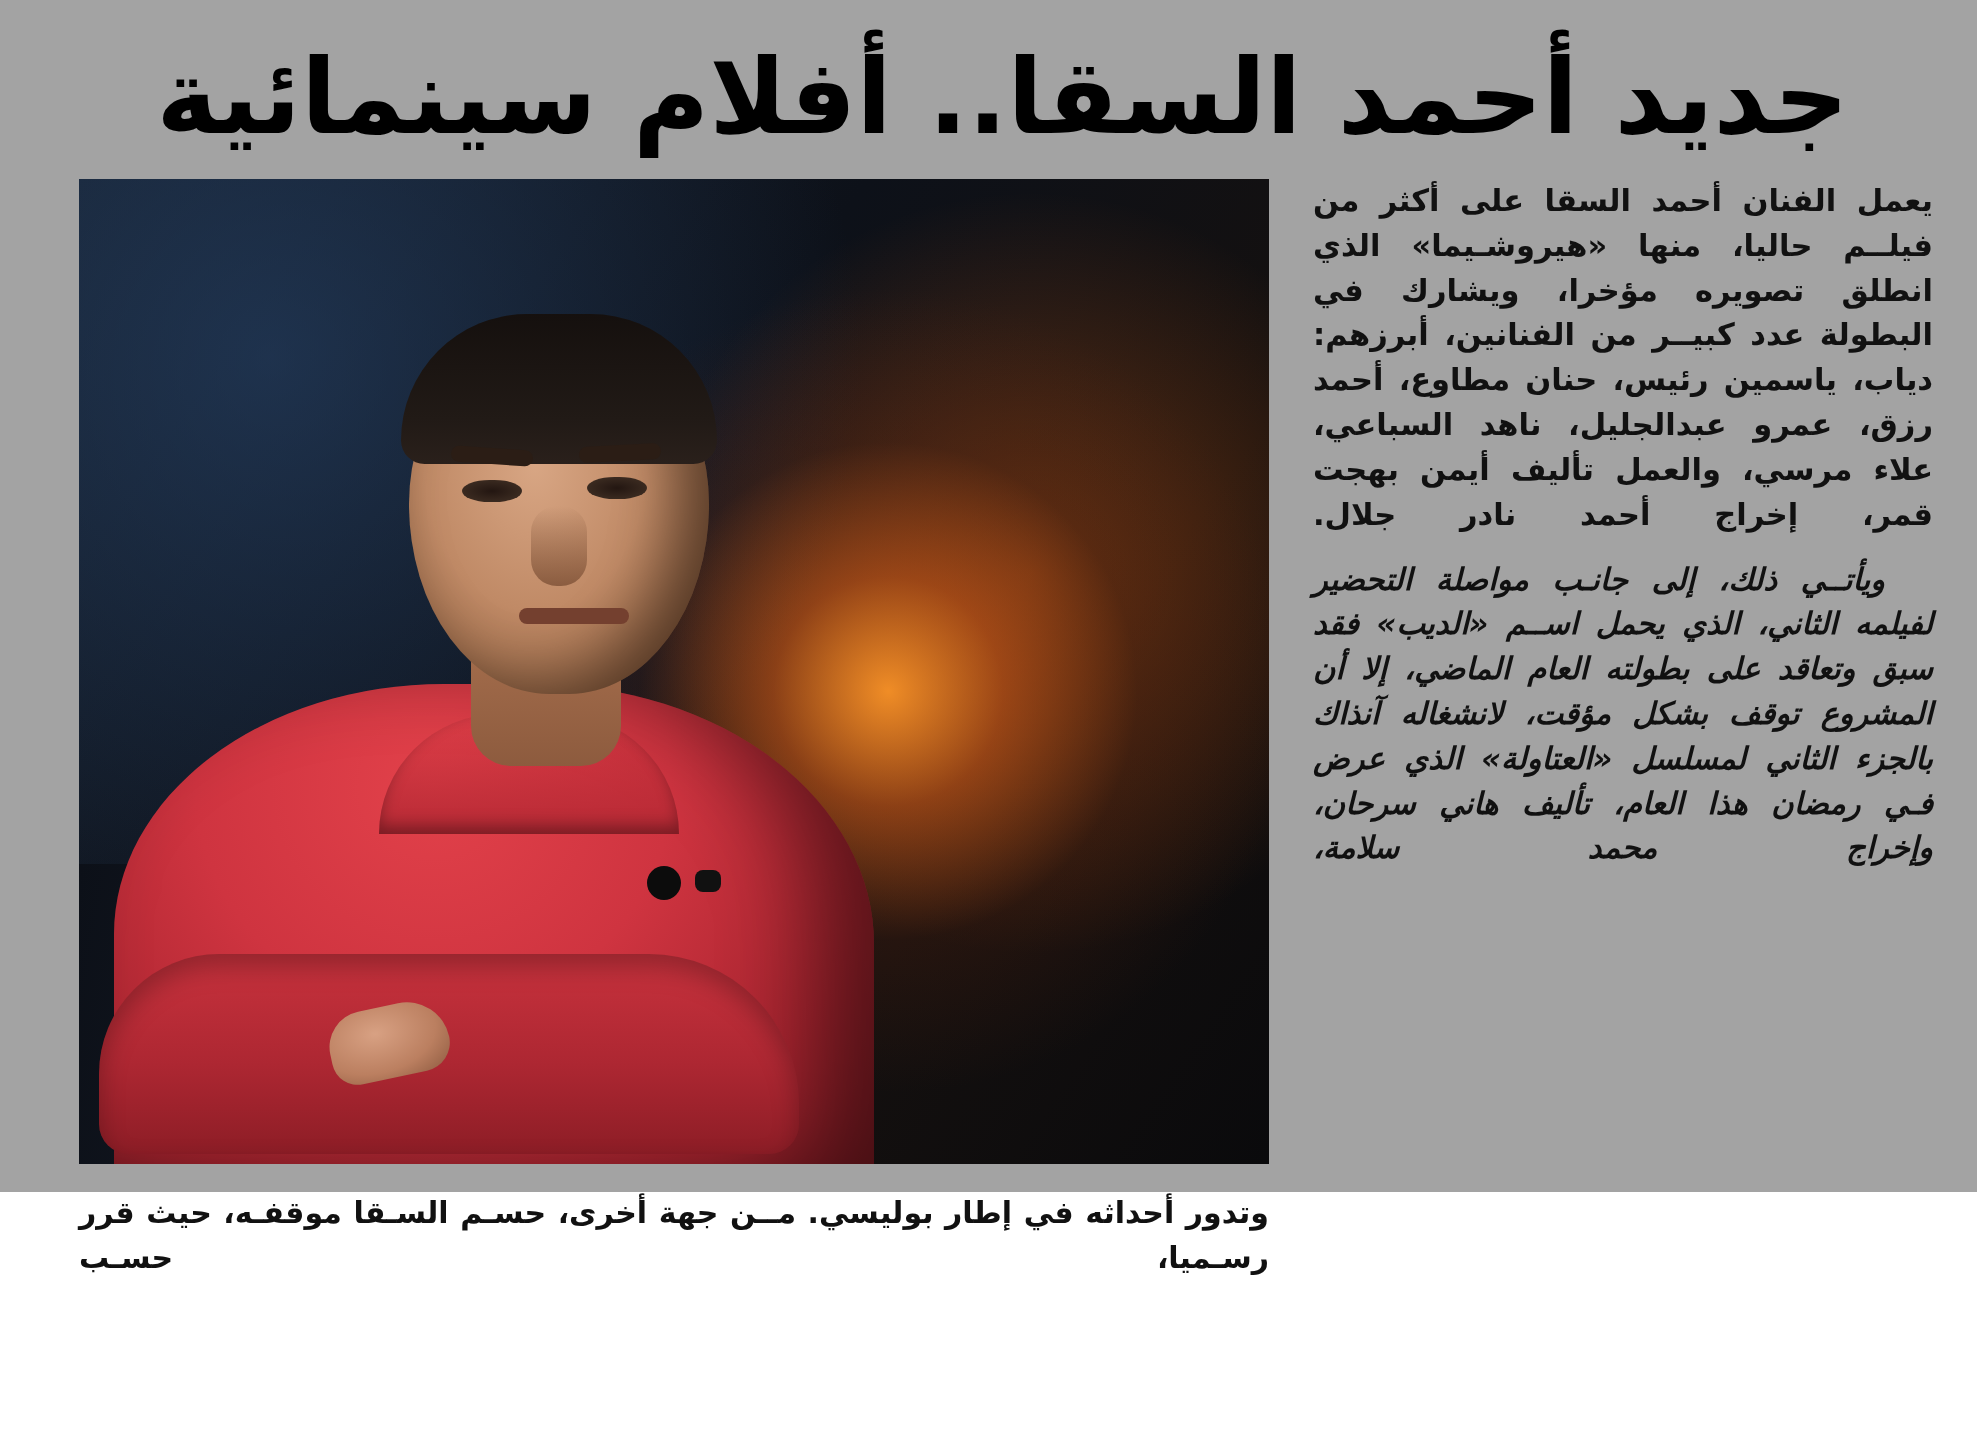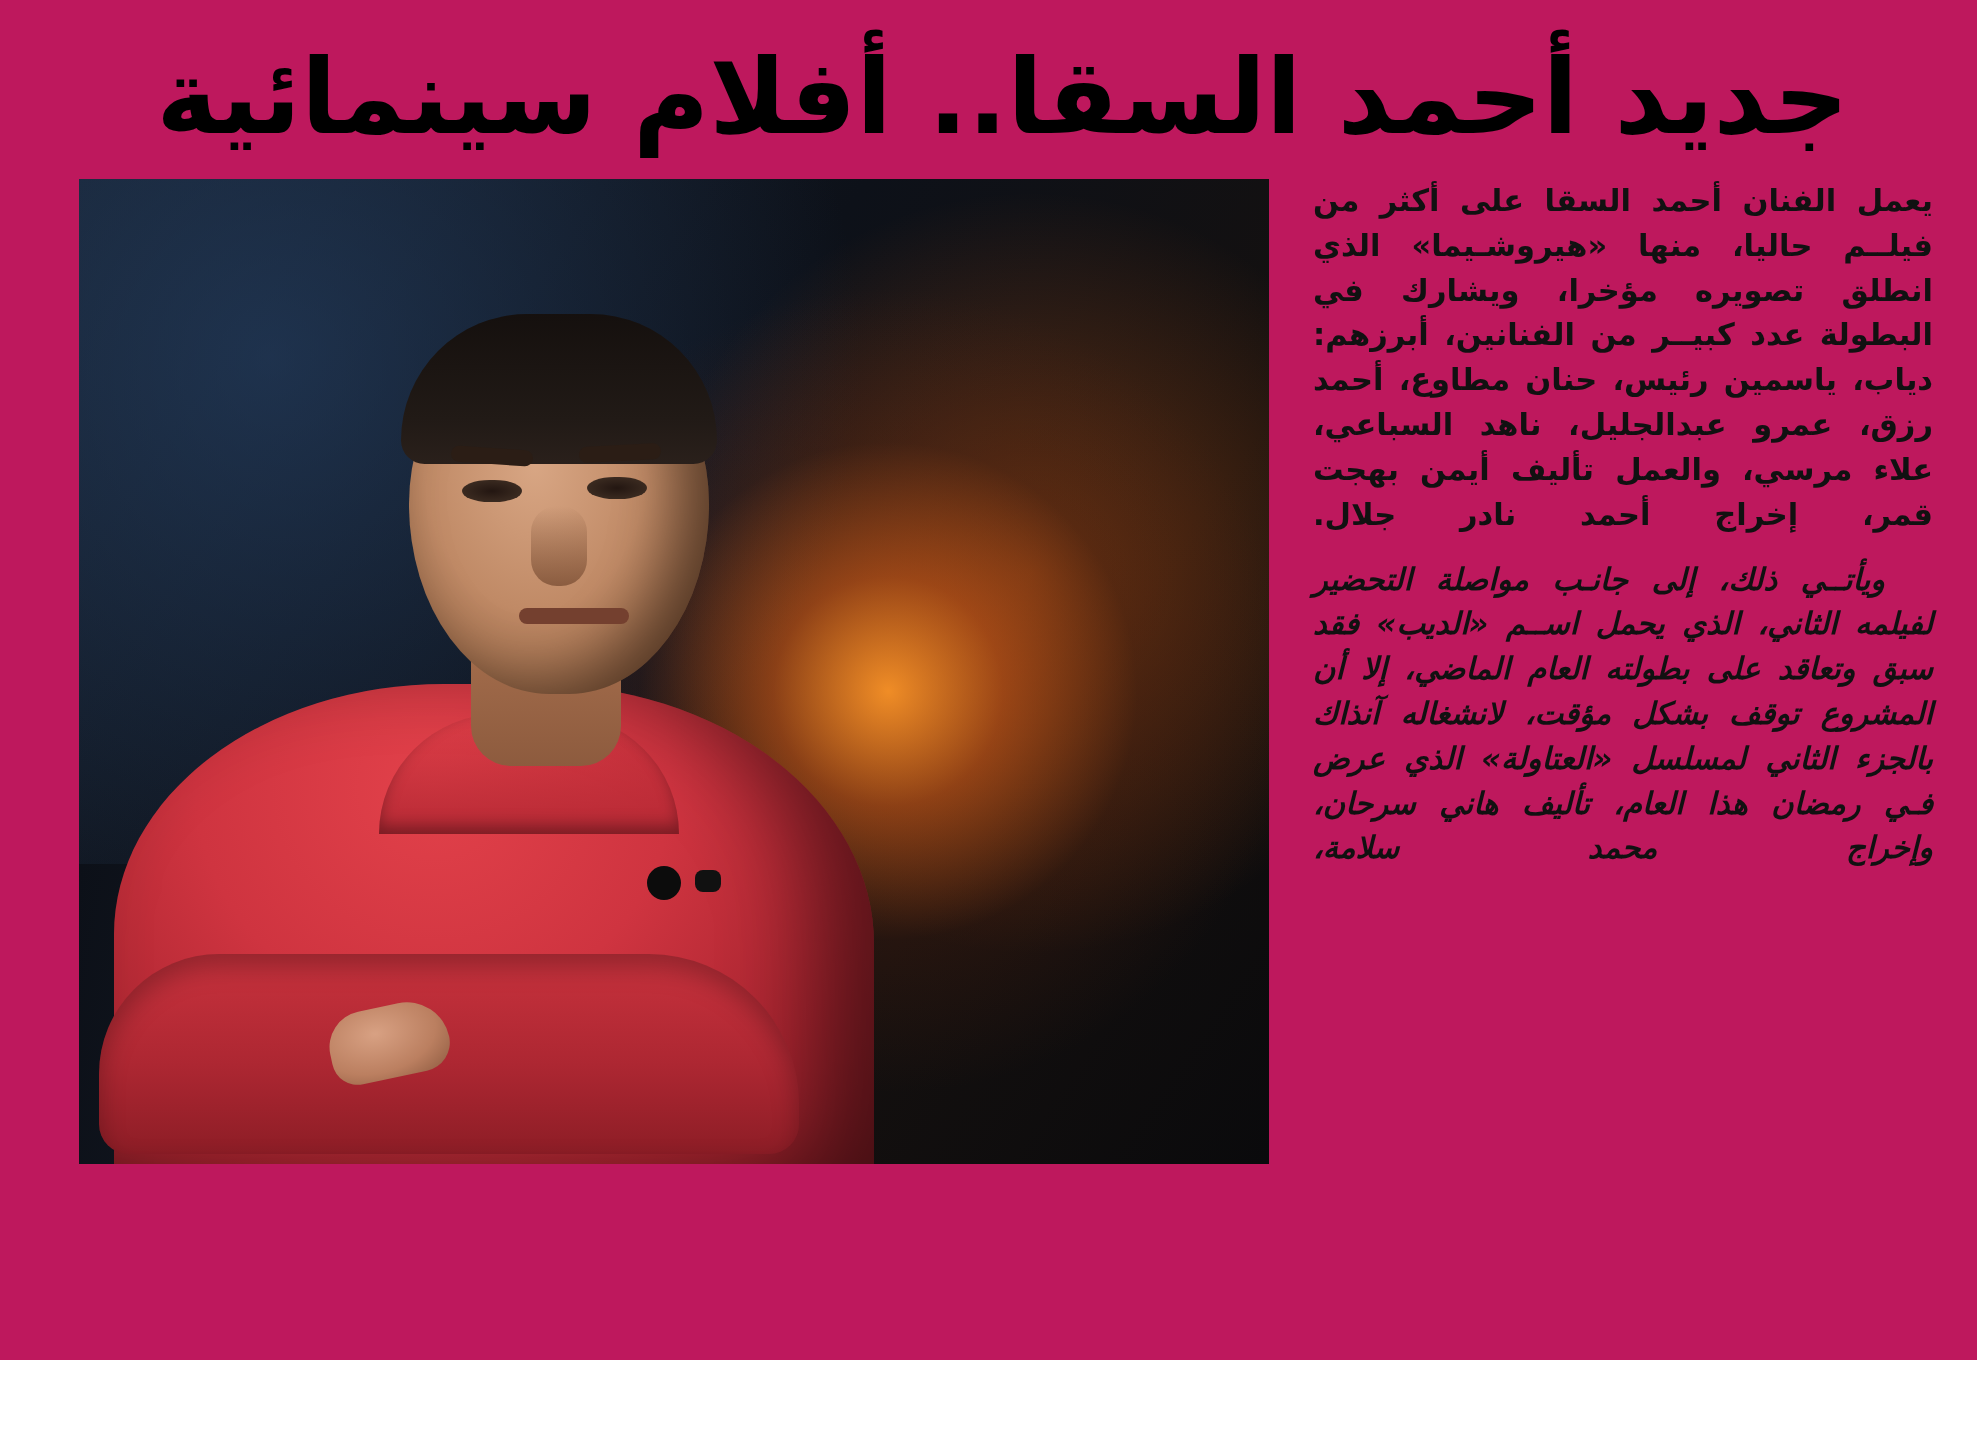--- a/index.html
+++ b/index.html
@@ -10,24 +10,24 @@
   body {
     width: 1977px;
     height: 1440px;
     font-family: "Liberation Sans", sans-serif;
     color: #000000;
     overflow: hidden;
   }
   .page {
     position: relative;
     width: 1977px;
-    height: 1360px;
+    height: 1192px;
     box-sizing: border-box;
     padding: 34px 44px 0 44px;
-    background: #be185d;
+    background: #a3a3a3;
   }
 
   
   .headline {
     direction: rtl;
     text-align: center;
     font-family: "DejaVu Sans", "Liberation Sans", sans-serif;
     font-weight: 700;
     font-size: 104px;
     line-height: 1.22;
@@ -262,17 +262,18 @@
         <div class="brow-r"></div>
         <div class="eye-l"></div>
         <div class="eye-r"></div>
         <div class="nose"></div>
         <div class="mouth"></div>
         <div class="mic"></div>
         <div class="mic2"></div>
       </div>
 
       <div class="bottom-wrap">
+        <div class="bottom-col">وتدور أحداثه في إطار بوليسي. مــن جهة أخرى، حسـم السـقا موقفـه، حيث قرر رسـميا، حسـب</div>
       </div>
     </div>
 
   </div>
 </div>
 
 </body></html>

